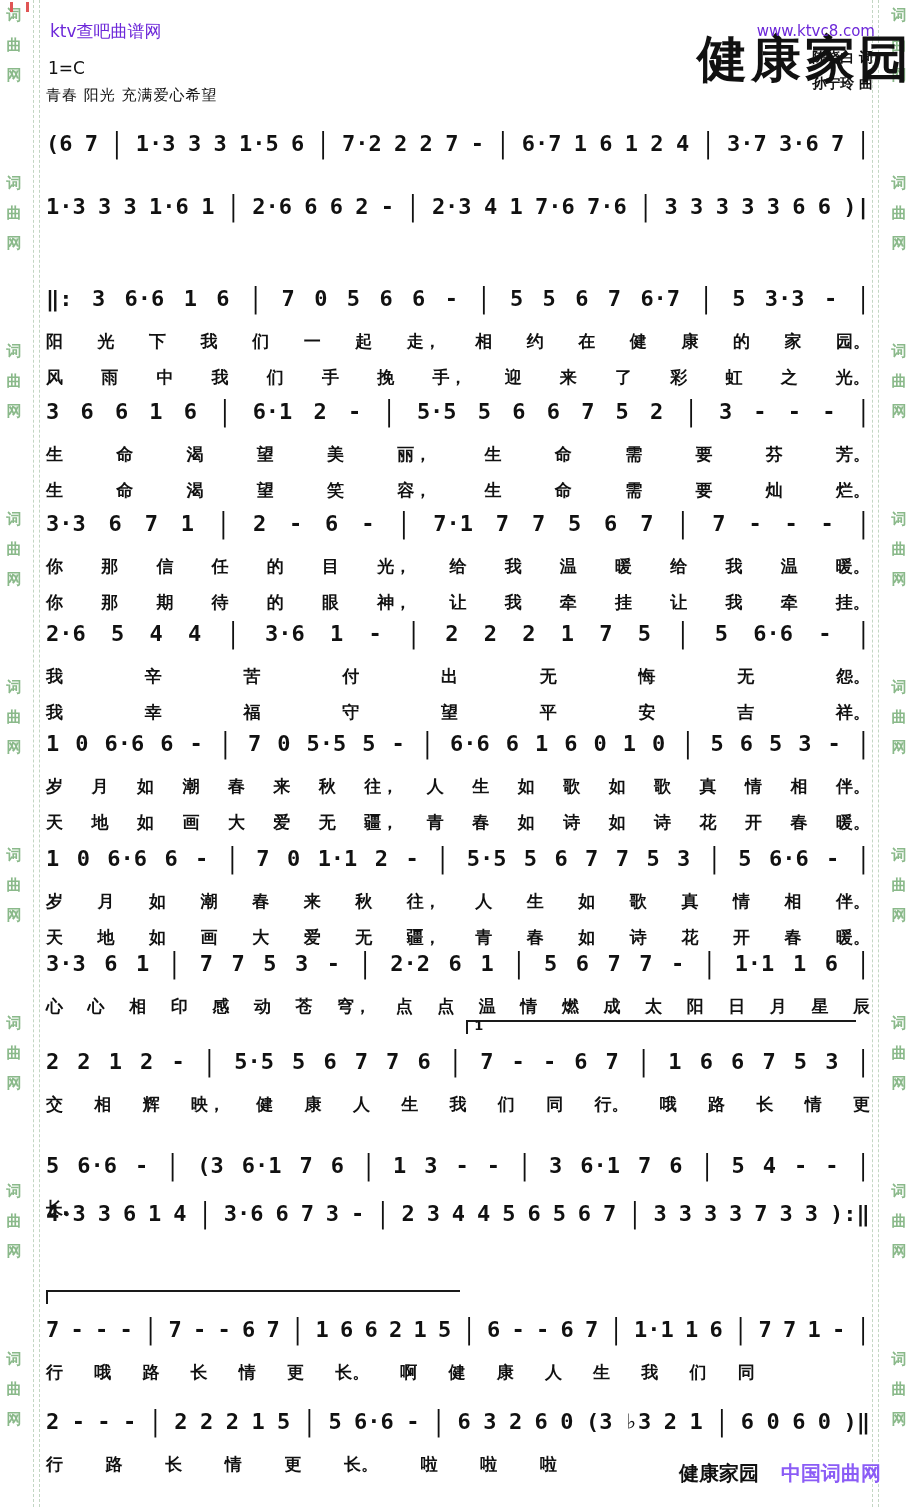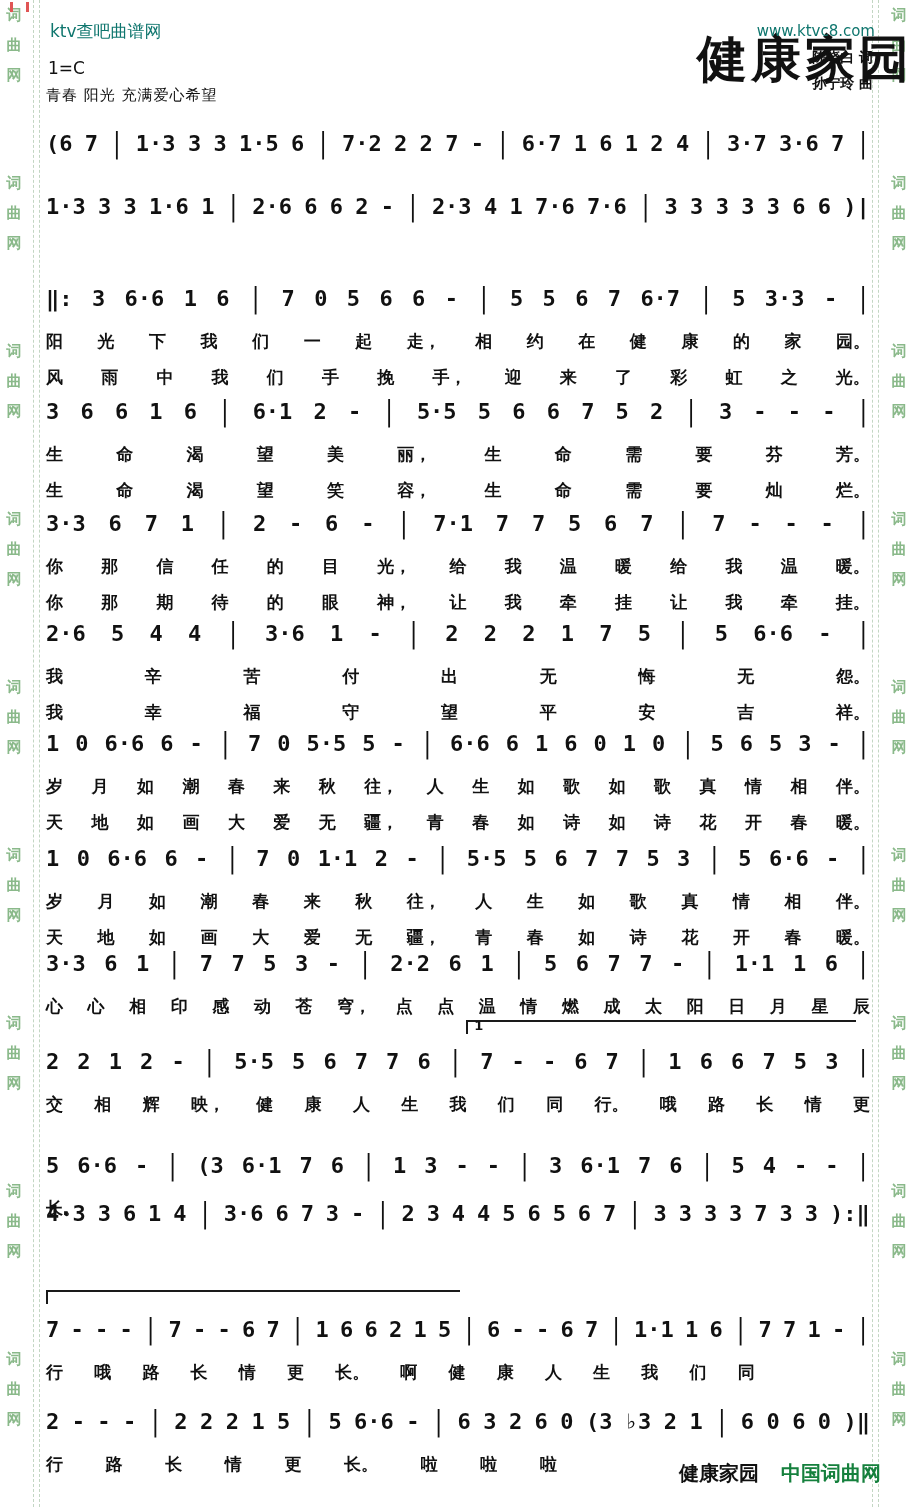--- a/index.html
+++ b/index.html
@@ -14,21 +14,21 @@
   }
   
   .wm-col{position:absolute;top:0;bottom:0;width:28px;pointer-events:none;}
   .wm-left{left:0;}
   .wm-right{right:0;}
   .wm-group{margin:0 0 78px 0;text-align:center;}
   .wm-char{display:block;font-size:15px;font-weight:bold;color:#8ab98a;line-height:30px;}
   .vdash{position:absolute;top:0;bottom:0;width:0;border-left:1px dashed #c3d6c3;}
   .red-tick{position:absolute;width:3px;height:10px;background:#e05555;}
   
-  .site-link{position:absolute;font-size:17px;color:#0f766e;text-decoration:none;}
+  .site-link{position:absolute;font-size:17px;color:#6d28d9;text-decoration:none;}
   .site-left{left:50px;top:20px;}
   .site-right{right:38px;top:22px;font-size:15px;}
   .title{position:absolute;left:0;right:0;top:26px;text-align:right;
     font-size:50px;font-weight:900;letter-spacing:4px;margin:0;}
   .credits{position:absolute;right:40px;top:44px;text-align:right;
     font-weight:bold;font-size:14px;line-height:26px;}
   .key-sig{position:absolute;left:48px;top:58px;font-weight:normal;font-size:17px;}
   .subtitle{position:absolute;left:46px;top:86px;font-weight:normal;font-size:15px;letter-spacing:1px;}
   
   #score{position:absolute;left:46px;top:0;width:824px;}
@@ -45,21 +45,21 @@
     font-weight:bold;font-size:17px;line-height:24px;
     margin-top:12px;white-space:nowrap;
   }
   .lyric-row.first{margin-top:16px;}
   .lyric-row.single{justify-content:flex-start;}
   .lyric-row .syl{display:inline-block;}
   .ending{position:absolute;height:12px;border-top:2px solid #1a1a1a;border-left:2px solid #1a1a1a;}
   .ending .ending-label{position:absolute;left:6px;top:-2px;font-size:13px;font-weight:bold;line-height:12px;}
   
   .footer{position:absolute;top:1460px;right:32px;font-size:20px;font-weight:bold;white-space:nowrap;}
-  .footer .src-site{color:#15803d;margin-left:22px;}
+  .footer .src-site{color:#8b5cf6;margin-left:22px;}
 </style>
 </head>
 <body>
 
 <div class="page">
 
   <div class="wm-col wm-left" id="wm-left">
       <div class="wm-group">
         <span class="wm-char">词</span>
         <span class="wm-char">曲</span>

